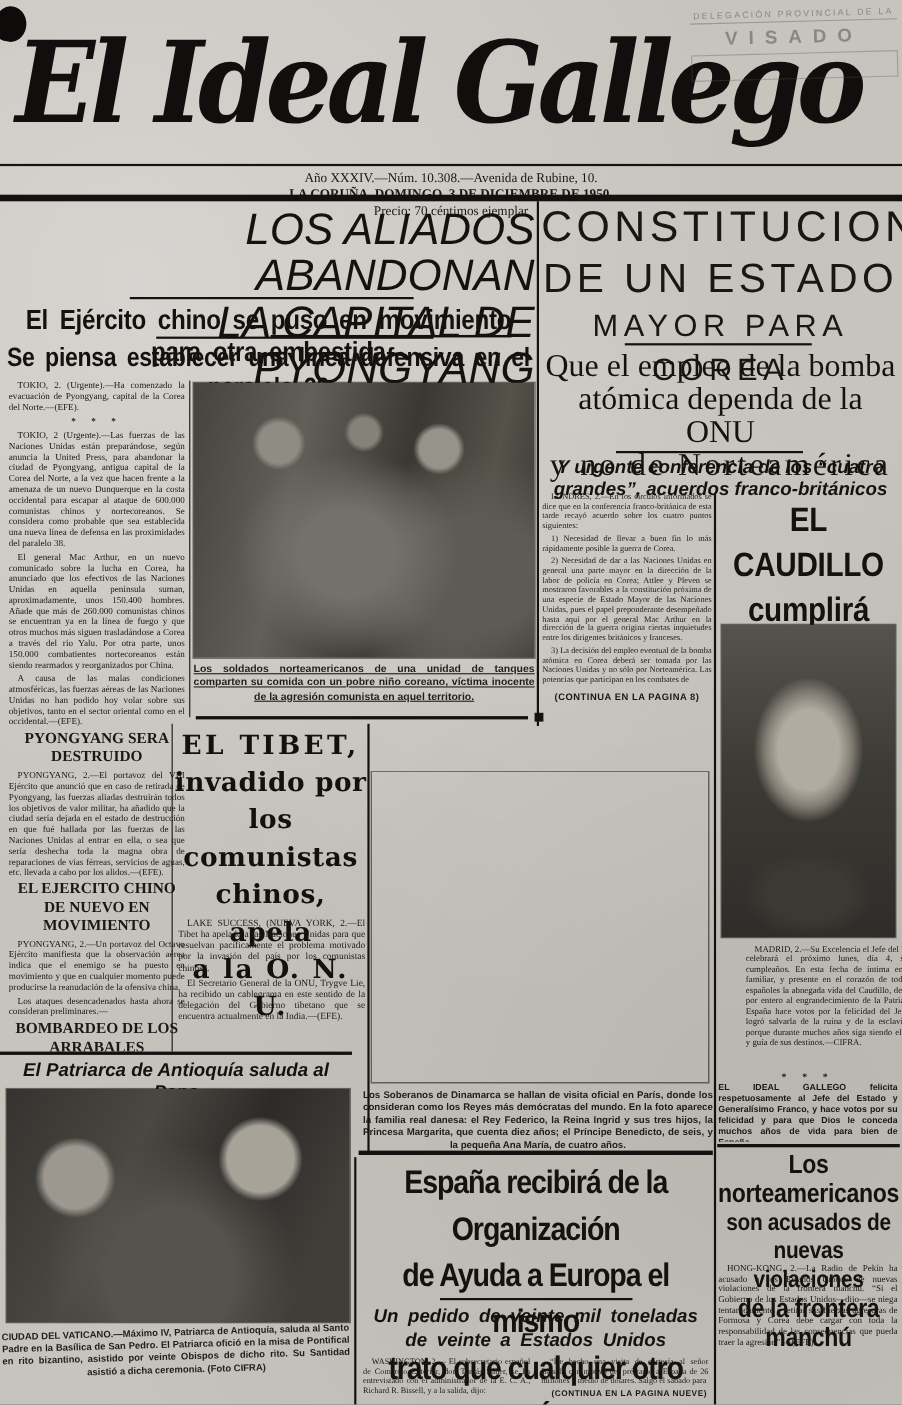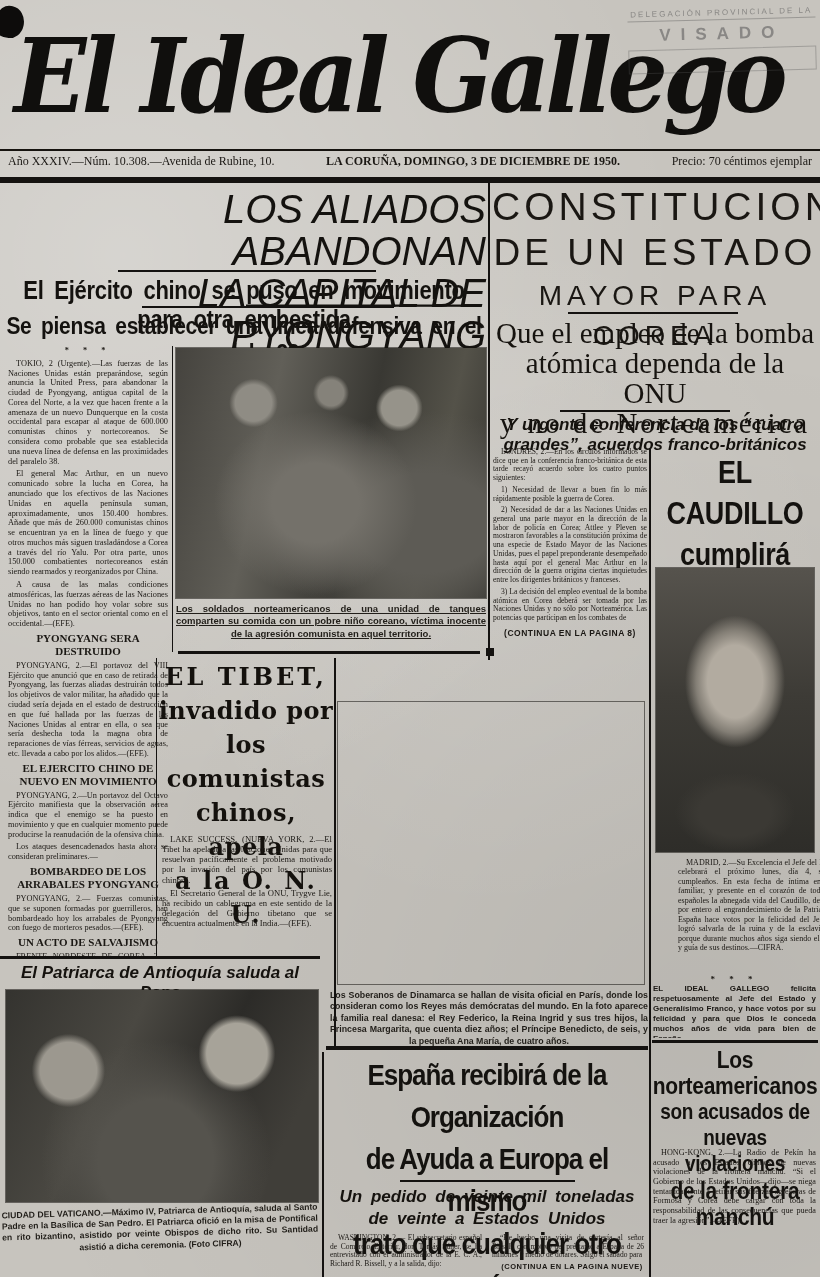--- a/index.html
+++ b/index.html
@@ -18,35 +18,35 @@
     transform:scaleY(1.08);transform-origin:left top;}
   .corner-blob{background:#0d0c0b;border-radius:45% 55% 50% 40%;transform:rotate(12deg);}
   .stamp{color:rgba(85,85,85,.55);text-align:center;transform:rotate(-1.5deg);
     font-family:"Liberation Sans",sans-serif;}
   .stamp .s1{font-size:8px;letter-spacing:2px;border-bottom:1px solid rgba(85,85,85,.4);padding-bottom:2px;}
   .stamp .s2{font-size:17px;letter-spacing:10px;margin-top:4px;font-weight:bold;}
   .stamp .sbox{height:22px;border:1px solid rgba(85,85,85,.35);margin-top:4px;}
   
   .dateline{display:flex;justify-content:space-between;align-items:center;
     border-top:2px solid #16130f;font-size:12px;padding:3px 8px 2px;
-    font-family:"Liberation Serif",serif;}
+    font-family:"Liberation Serif",serif;flex-direction:column;}
   .dateline .c{font-weight:bold;}
   
   .h-italic{font-family:"Liberation Sans",sans-serif;font-style:italic;
     text-align:right;line-height:1.05;color:#14120f;}
   .cond{font-family:"Liberation Sans",sans-serif;font-weight:700;text-align:center;
     transform:scaleY(1.14);transform-origin:center top;color:#14120f;letter-spacing:-.3px;}
   .thin-caps{font-family:"Liberation Sans",sans-serif;font-weight:400;text-align:center;color:#1a1713;}
   .deck{font-family:"Liberation Serif",serif;text-align:center;color:#16130f;}
   .it-bold{font-family:"Liberation Sans",sans-serif;font-weight:700;font-style:italic;
     text-align:center;color:#15120e;}
   
   .bodycol{font-size:8.3px;line-height:1.18;text-align:justify;overflow:hidden;}
   .bodycol p{margin:0 0 3px;text-indent:8px;}
-  .colhead{font-weight:bold;text-align:center;font-size:11px;margin:3px 0 2px;text-indent:0 !important;}
+  .colhead{font-weight:bold;text-align:center;font-size:14px;margin:3px 0 2px;text-indent:0 !important;}
   .stars{text-align:center;font-weight:bold;letter-spacing:6px;margin:2px 0;text-indent:0 !important;}
   .continua{font-family:"Liberation Sans",sans-serif;font-weight:700;font-size:8.5px;
     text-align:center;letter-spacing:.5px;}
   .caption{font-family:"Liberation Sans",sans-serif;font-weight:700;font-size:9px;
     line-height:1.3;text-align:justify;text-align-last:center;color:#211e19;}
   .photo{position:absolute;box-shadow:0 0 0 1px rgba(20,18,15,.55);}
   .tibet-head{font-family:"DejaVu Serif",serif;font-weight:bold;text-align:center;
     font-size:24px;line-height:34px;letter-spacing:.5px;color:#14110d;}
   .boxed-title{border:2px solid #1a1713;box-shadow:inset 0 0 0 1px #c7c4be, inset 0 0 0 2px #1a1713;}
 </style>
@@ -92,20 +92,21 @@
     <div>atómica dependa de la ONU</div>
     <div style="letter-spacing:3px;">y no de Norteamérica</div>
   </div>
   <div class="rule" style="left:560px;top:410px;width:170px;height:2px;"></div>
   <div class="abs it-bold" style="left:490px;top:415px;width:330px;font-size:17px;line-height:20px;">
     <div>Y urgente conferencia de los “cuatro</div>
     <div>grandes”, acuerdos franco-británicos</div>
   </div>
 
   <div class="abs bodycol" style="left:8px;top:346px;width:160px;height:610px;">
+    <p>TOKIO, 2. (Urgente).—Ha comenzado la evacuación de Pyongyang, capital de la Corea del Norte.—(EFE).</p>
     <p class="stars">* * *</p>
     <p>TOKIO, 2 (Urgente).—Las fuerzas de las Naciones Unidas están preparándose, según anuncia la United Press, para abandonar la ciudad de Pyongyang, antigua capital de la Corea del Norte, a la vez que hacen frente a la amenaza de un nuevo Dunquerque en la costa occidental para escapar al ataque de 600.000 comunistas chinos y nortecoreanos. Se considera como probable que sea establecida una nueva línea de defensa en las proximidades del paralelo 38.</p>
     <p>El general Mac Arthur, en un nuevo comunicado sobre la lucha en Corea, ha anunciado que los efectivos de las Naciones Unidas en aquella península suman, aproximadamente, unos 150.400 hombres. Añade que más de 260.000 comunistas chinos se encuentran ya en la línea de fuego y que otros muchos más siguen trasladándose a Corea a través del río Yalu. Por otra parte, unos 150.000 combatientes nortecoreanos están siendo rearmados y reorganizados por China.</p>
     <p>A causa de las malas condiciones atmosféricas, las fuerzas aéreas de las Naciones Unidas no han podido hoy volar sobre sus objetivos, tanto en el sector oriental como en el occidental.—(EFE).</p>
     <p class="colhead">PYONGYANG SERA DESTRUIDO</p>
     <p>PYONGYANG, 2.—El portavoz del VIII Ejército que anunció que en caso de retirada de Pyongyang, las fuerzas aliadas destruirán todos los objetivos de valor militar, ha añadido que la ciudad sería dejada en el estado de destrucción en que fué hallada por las fuerzas de las Naciones Unidas al entrar en ella, o sea que sería deshecha toda la magna obra de reparaciones de vías férreas, servicios de aguas, etc. llevada a cabo por los alidos.—(EFE).</p>
     <p class="colhead">EL EJERCITO CHINO DE NUEVO EN MOVIMIENTO</p>
     <p>PYONGYANG, 2.—Un portavoz del Octavo Ejército manifiesta que la observación aérea indica que el enemigo se ha puesto en movimiento y que en cualquier momento puede producirse la reanudación de la ofensiva china.</p>
     <p>Los ataques desencadenados hasta ahora se consideran preliminares.—</p>
     <p class="colhead">BOMBARDEO DE LOS ARRABALES PYONGYANG</p>

